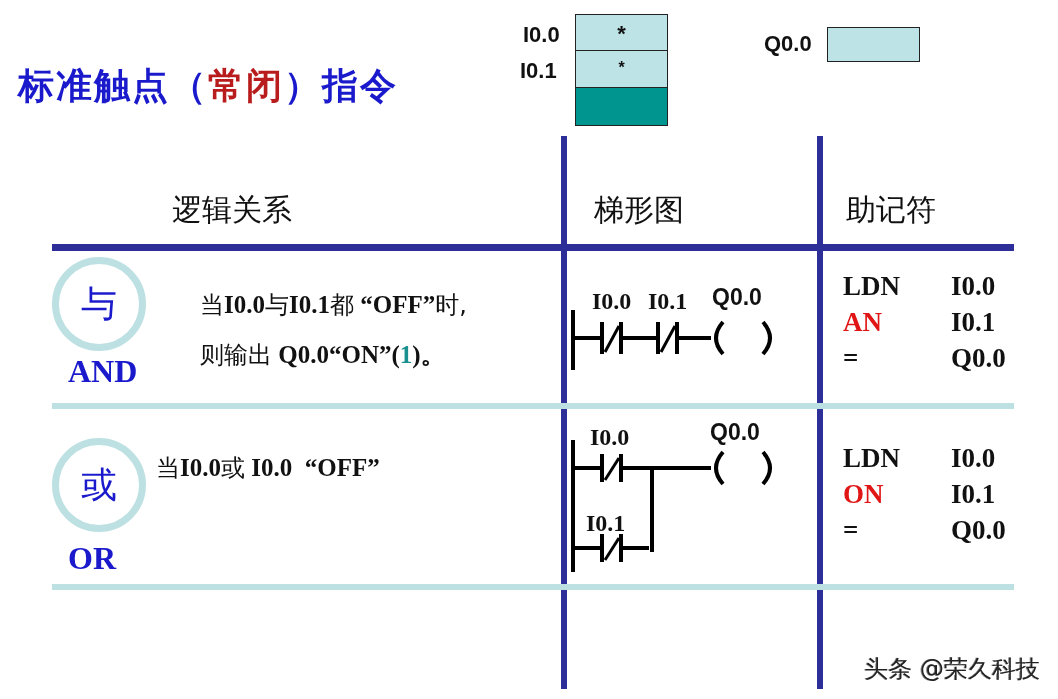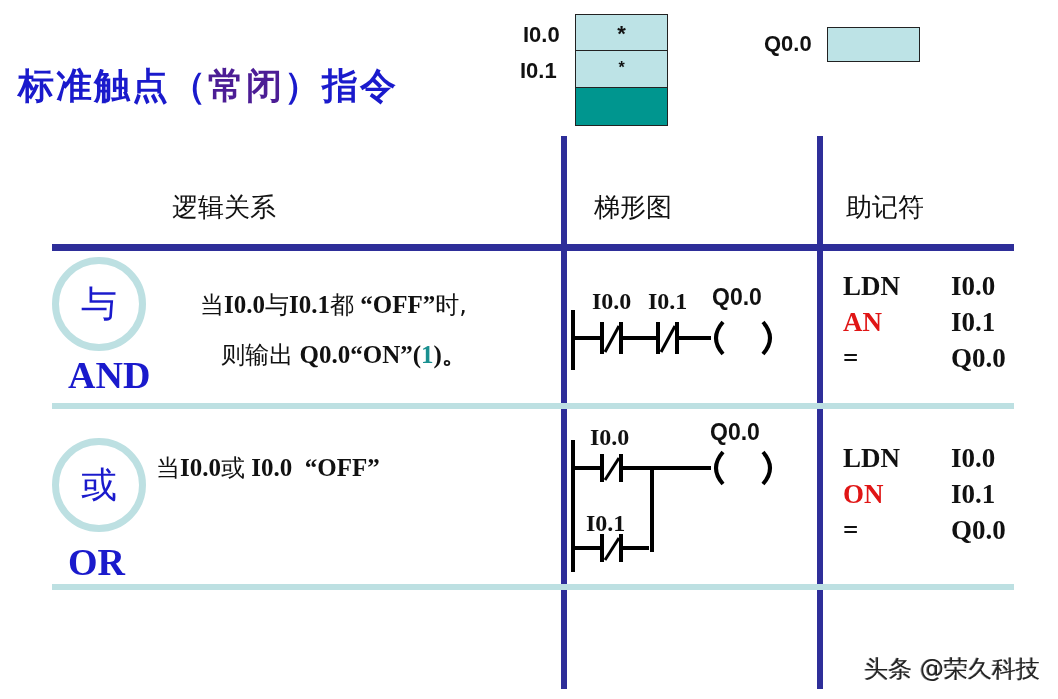--- a/index.html
+++ b/index.html
@@ -1,36 +1,36 @@
 <!DOCTYPE html>
 <html><head>
   <meta charset="utf-8">
   <style>
     * { margin: 0; padding: 0; box-sizing: border-box; }
     html, body { width: 1058px; height: 699px; background: #ffffff; overflow: hidden; }
     body { position: relative; font-family: "Liberation Serif", "DejaVu Serif", serif; }
     .abs { position: absolute; }
 
     .title { left: 18px; top: 62px; font-family: "DejaVu Sans", sans-serif; font-size: 36px; font-weight: bold; color: #1a1acc; letter-spacing: 2px; white-space: nowrap; }
-    .title .hl { color: #4c1d95; }
+    .title .hl { color: #b91c1c; }
 
     .io-label { font-family: "Liberation Sans", sans-serif; font-weight: bold; font-size: 22px; color: #111; }
     .cell { border: 1.5px solid #222; background: #bde3e6; text-align: center; font-family: "Liberation Sans", sans-serif; font-weight: bold; color: #111; }
     .cell.dark { background: #00968f; }
 
     .vline { background: #2e2e99; width: 6px; }
     .hline-main { background: #2e2e99; height: 7px; }
     .hline-sep { background: #bde0e2; height: 6px; }
 
-    .col-head { font-family: "DejaVu Sans", sans-serif; font-size: 26px; color: #111; white-space: nowrap; }
+    .col-head { font-family: "DejaVu Sans", sans-serif; font-size: 30px; color: #111; white-space: nowrap; }
 
     .circle { width: 94px; height: 94px; border-radius: 50%; border: 7px solid #bde0e2; background: #fff; display: flex; align-items: center; justify-content: center; font-family: "DejaVu Sans", sans-serif; font-size: 36px; color: #1a1acc; }
-    .eng { font-family: "Liberation Serif", serif; font-weight: bold; font-size: 38px; color: #1a1acc; }
+    .eng { font-family: "Liberation Serif", serif; font-weight: bold; font-size: 32px; color: #1a1acc; }
 
-    .desc { font-family: "Liberation Serif", "DejaVu Serif", serif; font-weight: bold; font-size: 25px; color: #111; white-space: nowrap; line-height: 50px; text-align: right; }
+    .desc { font-family: "Liberation Serif", "DejaVu Serif", serif; font-weight: bold; font-size: 25px; color: #111; white-space: nowrap; line-height: 50px; }
     .desc .cjk { font-family: "DejaVu Sans", sans-serif; font-weight: normal; font-size: 24px; }
     .desc .teal { color: #1a9090; }
 
     .lad-label { font-family: "Liberation Serif", serif; font-weight: bold; font-size: 24px; color: #111; white-space: nowrap; }
     .lad-q { font-family: "Liberation Sans", sans-serif; font-weight: bold; font-size: 23px; color: #111; }
 
     .mnem { font-family: "Liberation Serif", serif; font-weight: bold; font-size: 27px; color: #111; line-height: 36px; white-space: nowrap; }
     .mnem .red { color: #e01515; }
 
     .watermark { right: 18px; bottom: 14px; font-family: "DejaVu Sans", sans-serif; font-size: 24px; color: #222; text-shadow: 1px 1px 0 #fff, -1px 0 0 #888; text-align: right; }

